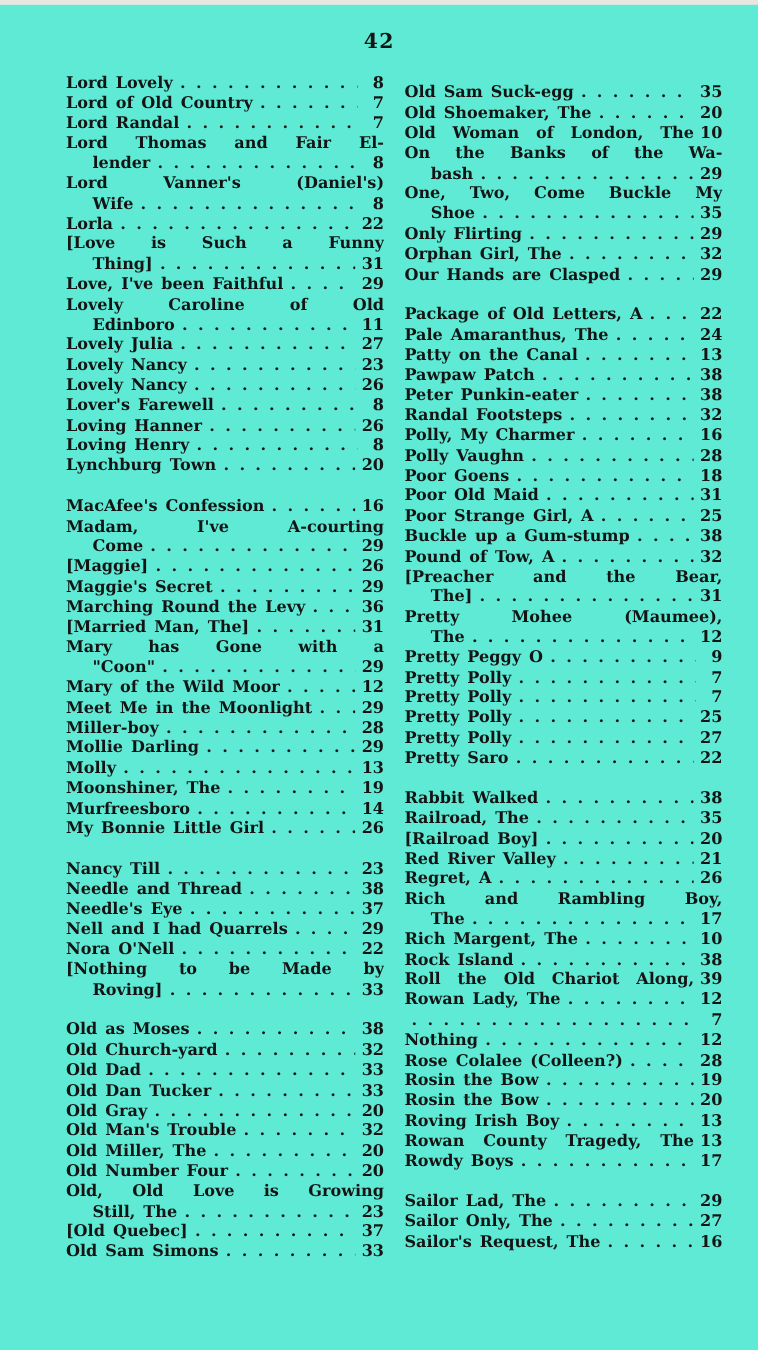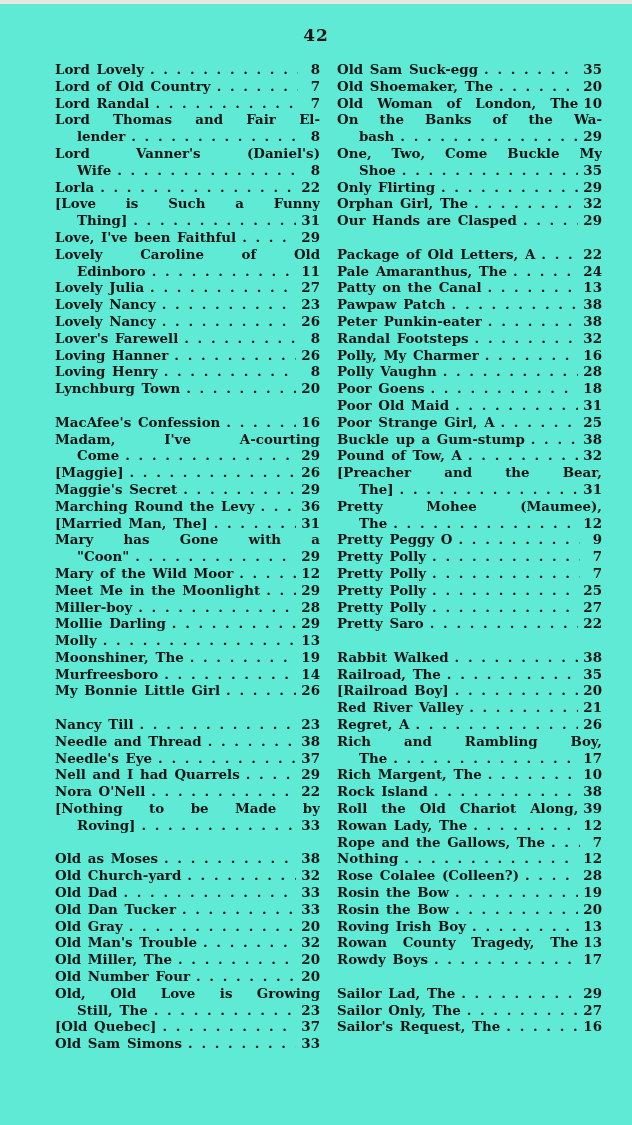--- a/index.html
+++ b/index.html
@@ -19,20 +19,21 @@
     margin-top: 21px;
     text-align: center;
     font-size: 17px;
     letter-spacing: 1px;
   }
   .cols {
     display: flex;
     gap: 17px;
     padding: 0 18px 0 55px;
     margin-top: 16px;
+    align-items: center;
   }
   .col { width: 265px; }
   .line {
     display: flex;
     align-items: baseline;
     height: 16.8px;
     line-height: 16.8px;
     font-size: 13.4px;
     overflow: hidden;
     word-spacing: 2px;
@@ -553,21 +554,20 @@
         <div class="line nodots">
           <span class="title">Roll the Old Chariot Along,</span>
           <span class="pageno">39</span>
         </div>
         <div class="line">
           <span class="title">Rowan Lady, The</span>
           <span class="leader"></span>
           <span class="pageno">12</span>
         </div>
         <div class="line">
-          <span class="title">Rope and the Gallows, The</span>
           <span class="leader"></span>
           <span class="pageno">7</span>
         </div>
         <div class="line">
           <span class="title">Nothing</span>
           <span class="leader"></span>
           <span class="pageno">12</span>
         </div>
         <div class="line">
           <span class="title">Rose Colalee (Colleen?)</span>

